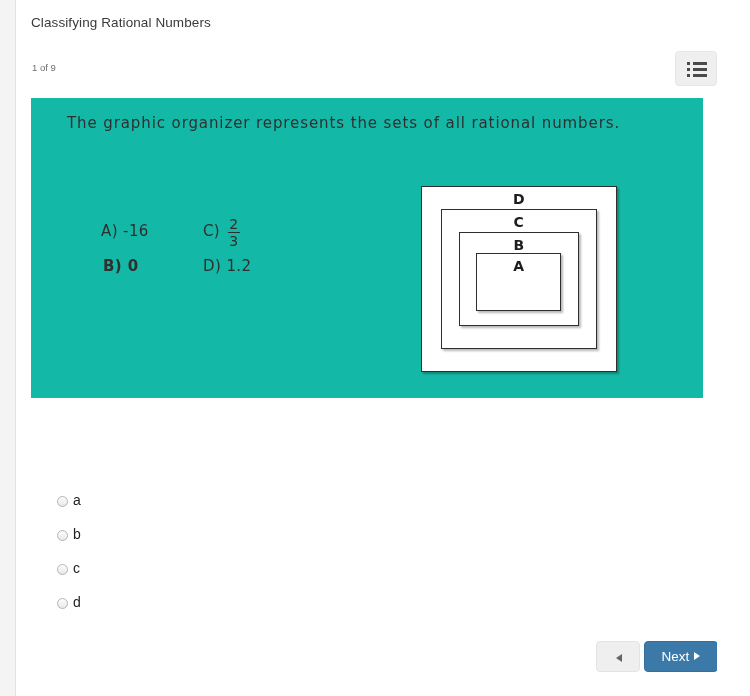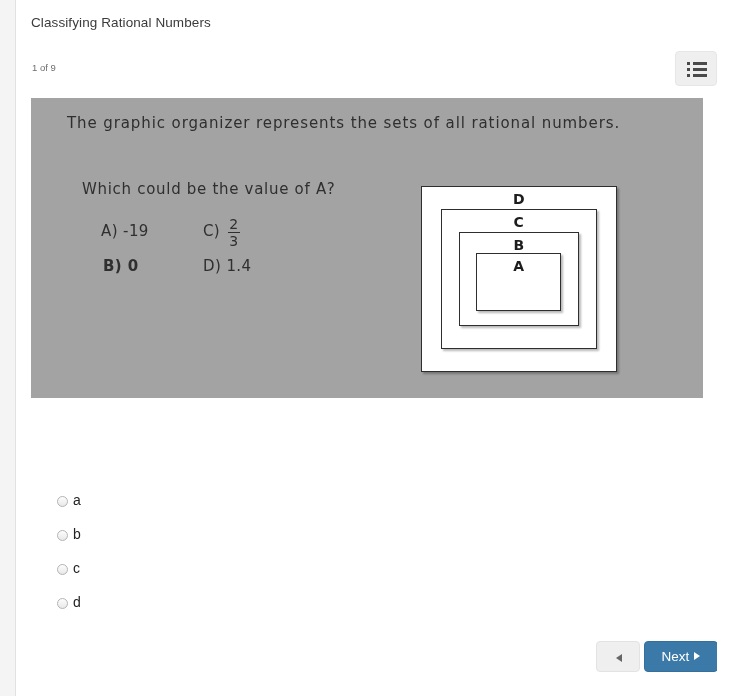--- a/index.html
+++ b/index.html
@@ -100,21 +100,21 @@
   }
   .menu-icon .r1 { top: 1px; }
   .menu-icon .r2 { top: 7px; }
   .menu-icon .r3 { top: 13px; }
 
   
   .question-figure {
     position: absolute;
     left: 14px; top: 98px;
     width: 672px; height: 300px;
-    background: #a3a3a3;
+    background: #14b8a6;
     font-family: "DejaVu Sans", sans-serif;
   }
   .q-stem {
     position: absolute;
     left: 36px; top: 16px;
     font-size: 15px;
     color: #2f2f2f;
     letter-spacing: 0.9px;
     white-space: nowrap;
   }
@@ -281,43 +281,42 @@
             <span class="bullet"></span>
             <span class="bar"></span>
           </div>
       </div>
     </div>
 
     <div class="question-figure">
 
       <div class="q-stem">The graphic organizer represents the sets of all rational numbers.</div>
 
-      <div class="q-prompt">Which could be the value of A?</div>
 
       <div class="q-choice ca">
         <span>A)</span>
-        <span>-19</span>
+        <span>-16</span>
       </div>
 
       <div class="q-choice cb">
         <span>B)</span>
         <span>0</span>
       </div>
 
       <div class="q-choice cc">
         <span>C)</span>
         <span class="frac">
           <span class="num">2</span>
           <span class="den">3</span>
         </span>
       </div>
 
       <div class="q-choice cd">
         <span>D)</span>
-        <span>1.4</span>
+        <span>1.2</span>
       </div>
 
       <div class="set-diagram">
         <div class="setbox d"></div>
         <div class="setbox c"></div>
         <div class="setbox b"></div>
         <div class="setbox a"></div>
         <div class="setlabel ld">D</div>
         <div class="setlabel lc">C</div>
         <div class="setlabel lb">B</div>

